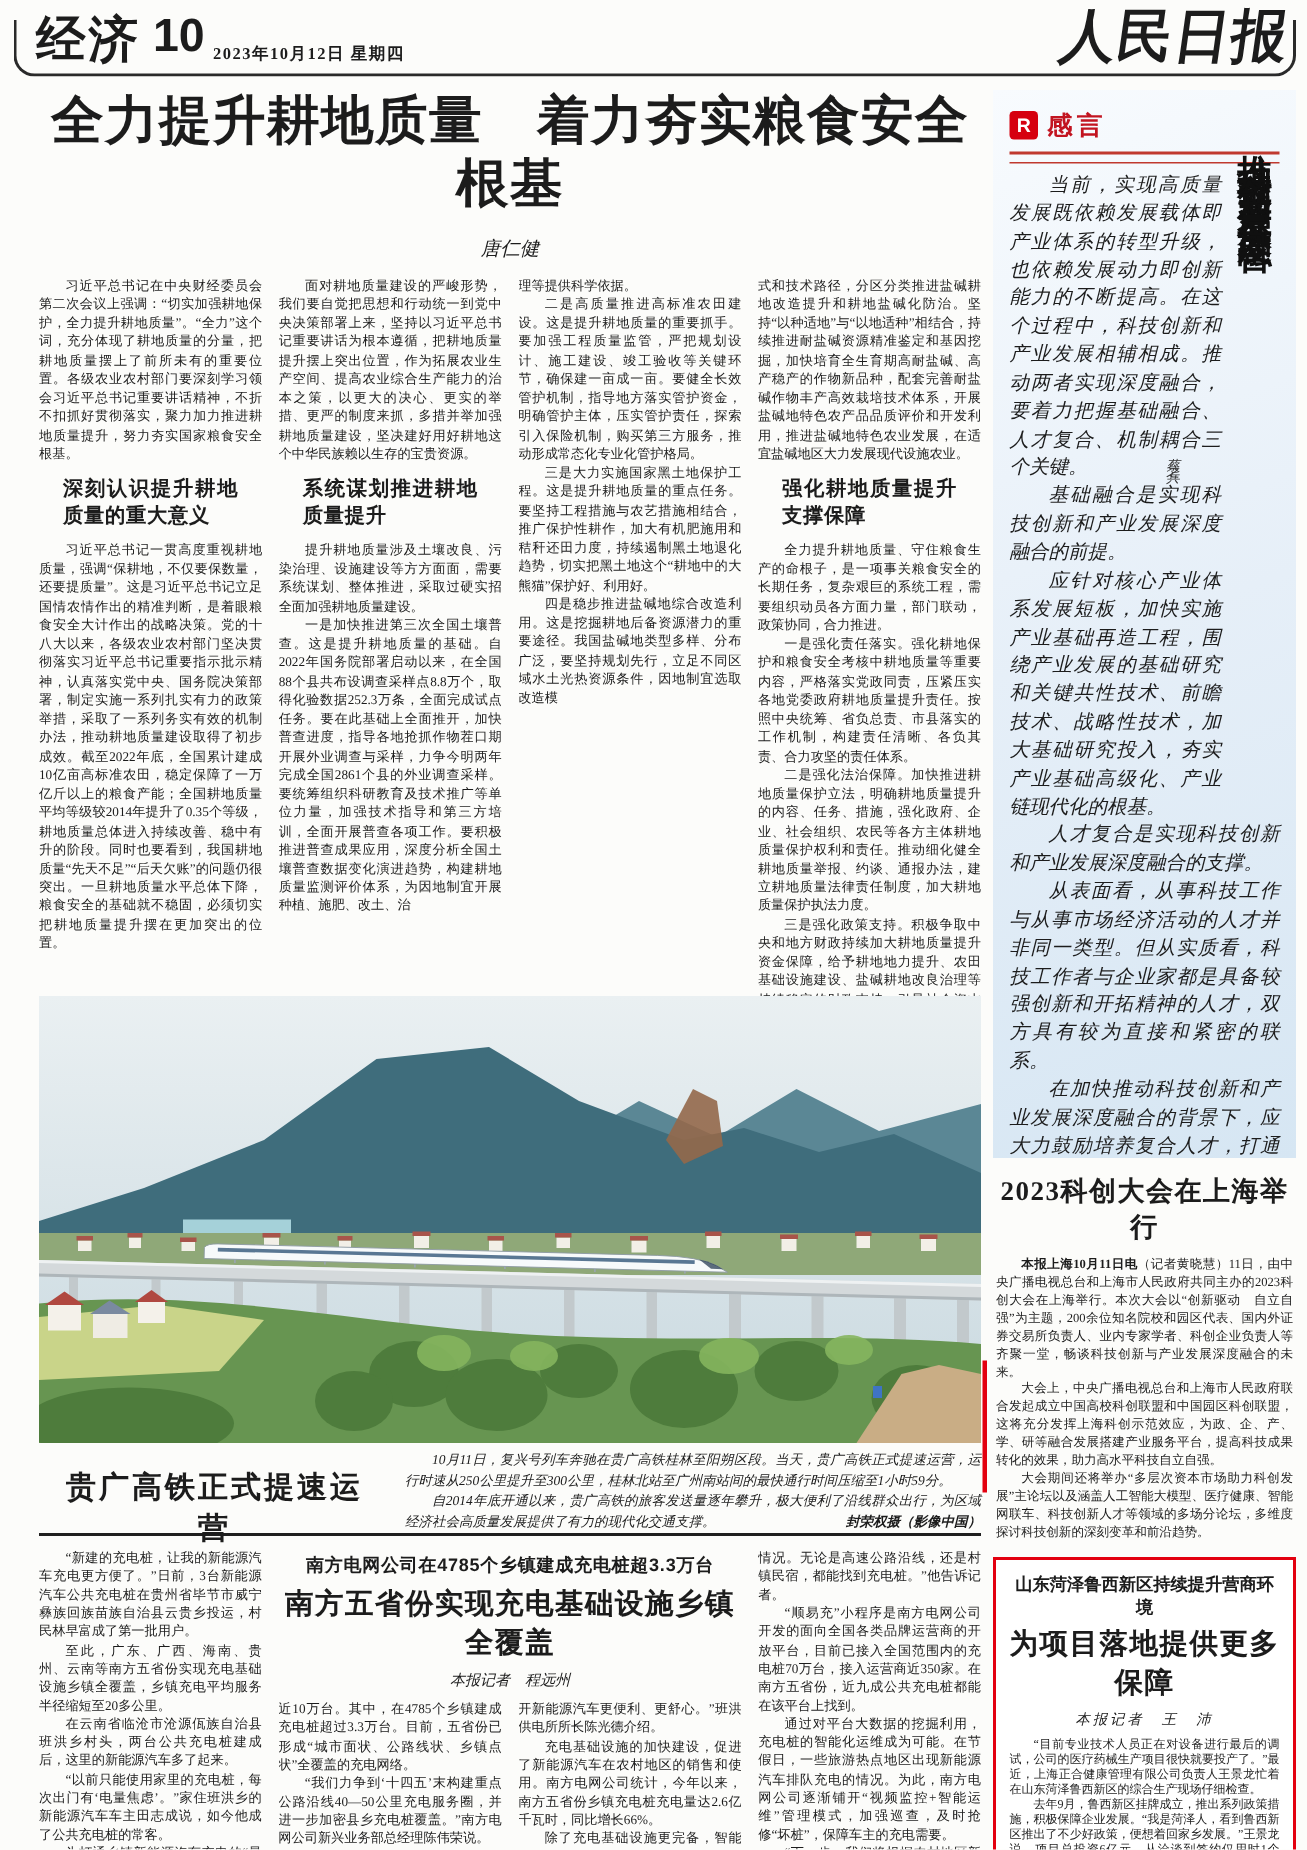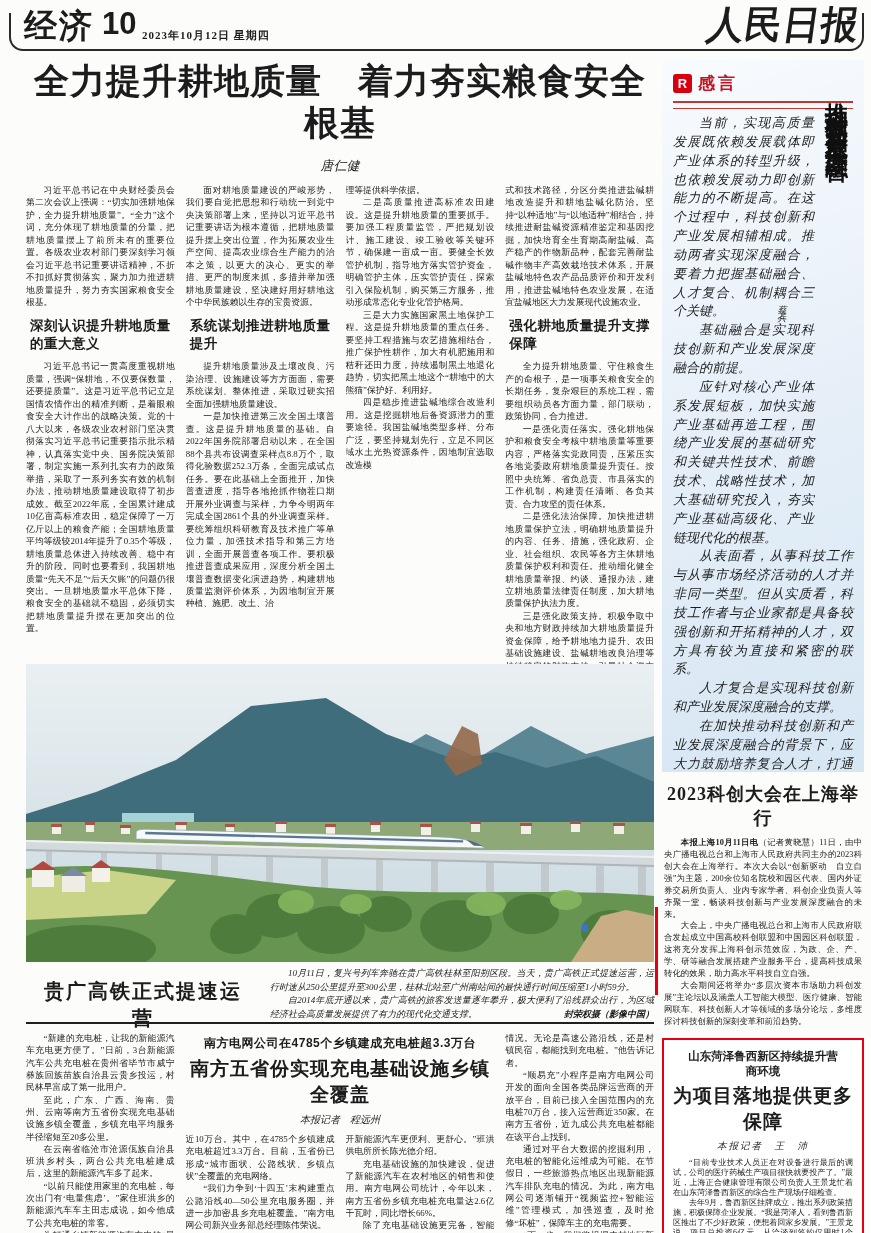--- a/index.html
+++ b/index.html
@@ -22,21 +22,21 @@
   .mh-date{position:absolute;left:142px;top:28px;font-size:11px;font-weight:700;letter-spacing:1px;}
   .mh-logo{position:absolute;right:12px;top:0px;font-size:37px;font-weight:900;
     transform:skewX(-8deg) scaleY(1.05);letter-spacing:1px;}
 
   
   #lead{position:absolute;left:26px;top:50px;width:628px;}
   #lead h1{margin:10px 0 0;text-align:center;font-size:35px;font-weight:900;letter-spacing:1px;line-height:1.2;}
   .lead-author{text-align:center;font-size:13px;font-style:italic;margin:13px 0 9px;}
   .lead-cols{display:flex;gap:11px;height:497px;overflow:hidden;text-align:justify;}
   .lead-cols .col{flex:1;font-size:8.8px;line-height:1.42;overflow:hidden;}
-  h3.sub{font-size:13.5px;line-height:1.35;margin:8px 4px 7px;font-weight:700;letter-spacing:0.5px;}
+  h3.sub{font-size:13.5px;line-height:1.35;margin:8px 16px 7px;font-weight:700;letter-spacing:0.5px;}
 
   
   #photo{position:absolute;left:26px;top:664px;width:628px;height:298px;overflow:hidden;}
 
   
   #caption{position:absolute;left:26px;top:966px;width:628px;height:56px;border-bottom:2px solid #1f1f1f;}
   .cap-title{position:absolute;left:8px;top:12px;width:218px;text-align:center;
     font-size:20px;font-weight:900;letter-spacing:2px;}
   .cap-text{position:absolute;left:244px;top:1px;width:384px;font-size:9px;font-style:italic;
     line-height:1.5;text-align:justify;}
@@ -70,21 +70,21 @@
   .quote{font-size:12px;font-weight:700;color:#3a3a3a;line-height:1.8;text-align:justify;margin:8px 0;}
   .panel .gbody{font-size:13px;font-style:italic;line-height:1.45;text-align:justify;}
   .panel .gsig{font-weight:700;}
 
   .expo{margin-top:10px;padding:0 2px;}
   .expo h2{text-align:center;font-size:18px;font-weight:900;letter-spacing:1px;margin:5px 0 7px;}
   .expo p{font-size:8.4px;line-height:1.42;text-align:justify;}
 
   .hezebox{margin-top:10px;border:2.5px solid #e3000f;padding:6px 9px;height:215px;
     box-sizing:border-box;overflow:hidden;background:#fff;}
-  .hz-kicker{text-align:center;font-size:11.5px;font-weight:700;margin:3px 12px 4px;}
+  .hz-kicker{text-align:center;font-size:11.5px;font-weight:700;margin:3px 0 4px;}
   .hz-title{text-align:center;font-size:19px;font-weight:900;letter-spacing:1px;margin:0 0 5px;}
   .hz-byline{text-align:center;font-size:9.5px;font-style:italic;margin-bottom:5px;letter-spacing:2px;}
   .hezebox p{font-size:8px;line-height:1.25;text-align:justify;}
 
   .red-tick{position:absolute;left:655px;top:907px;width:2.5px;height:88px;background:#e3000f;}
 </style>
 </head>
 <body>
 
 <div id="masthead">
@@ -282,22 +282,22 @@
     <div class="gy-head">
       <div class="gy-logo sans">R</div>
       <div class="gy-label sans">感言</div>
     </div>
     <div class="rule-red"></div>
     <div class="rule-red"></div>
     <div class="gbody">
       <p>当前，实现高质量发展既依赖发展载体即产业体系的转型升级，也依赖发展动力即创新能力的不断提高。在这个过程中，科技创新和产业发展相辅相成。推动两者实现深度融合，要着力把握基础融合、人才复合、机制耦合三个关键。</p>
       <p>基础融合是实现科技创新和产业发展深度融合的前提。</p>
       <p>应针对核心产业体系发展短板，加快实施产业基础再造工程，围绕产业发展的基础研究和关键共性技术、前瞻技术、战略性技术，加大基础研究投入，夯实产业基础高级化、产业链现代化的根基。</p>
+      <p>人才复合是实现科技创新和产业发展深度融合的支撑。</p>
       <p>从表面看，从事科技工作与从事市场经济活动的人才并非同一类型。但从实质看，科技工作者与企业家都是具备较强创新和开拓精神的人才，双方具有较为直接和紧密的联系。</p>
-      <p>人才复合是实现科技创新和产业发展深度融合的支撑。</p>
       <p>在加快推动科技创新和产业发展深度融合的背景下，应大力鼓励培养复合人才，打通科技体系与产业体系的人才交流通道，为两者深度融合提供有力支撑。</p>
       <p>想要把科技创新的成果真正运用到产业发展中，关键因素是科技创新成果的价值实现机制能否发挥作用。应建立长期有效的科技成果转化中试平台，助力成果得到合理转化，提高科研人员成果转化的积极性。</p>
       <p>机制耦合是实现科技创新和产业发展深度融合的保障。</p>
       <p class="gsig">（作者为中央党校〔国家行政学院〕经济学教研部副教授）</p>
     </div>
   </div>
 
   <div class="expo">
     <h2>2023科创大会在上海举行</h2>
     <p><b>本报上海10月11日电</b><span>（记者黄晓慧）11日，由中央广播电视总台和上海市人民政府共同主办的2023科创大会在上海举行。本次大会以“创新驱动　自立自强”为主题，200余位知名院校和园区代表、国内外证券交易所负责人、业内专家学者、科创企业负责人等齐聚一堂，畅谈科技创新与产业发展深度融合的未来。</span></p>

